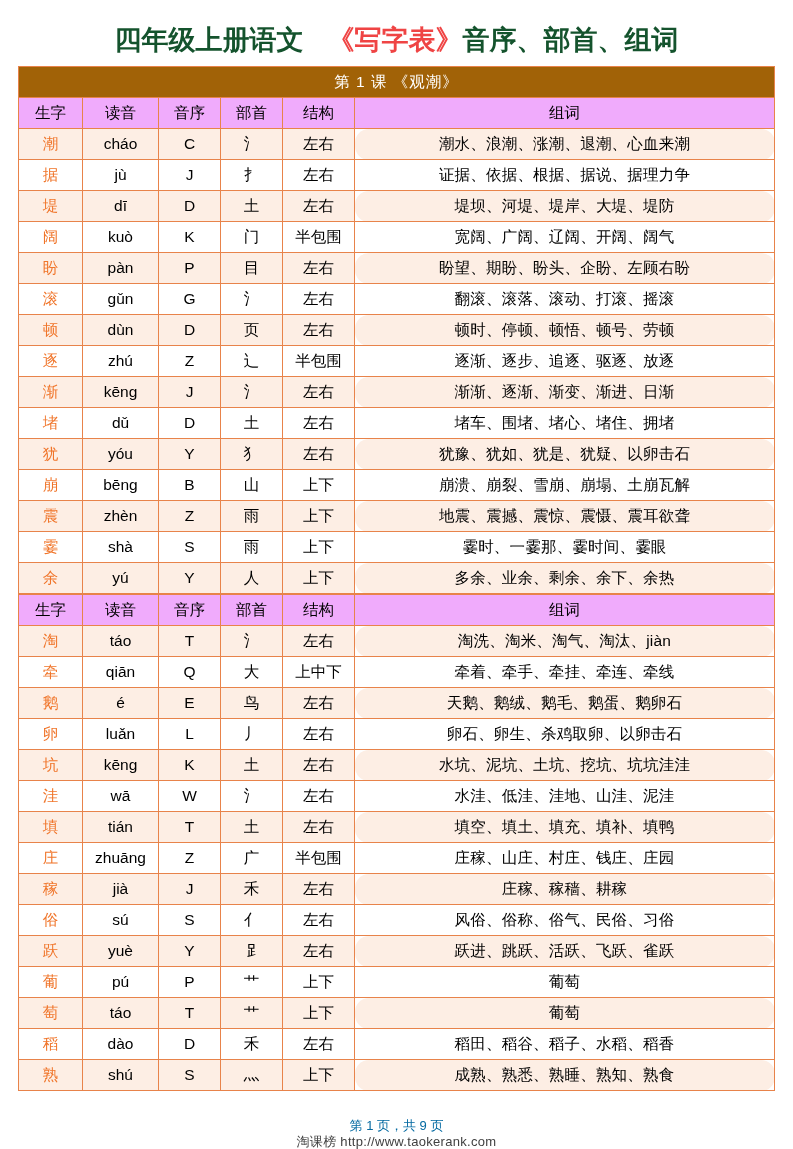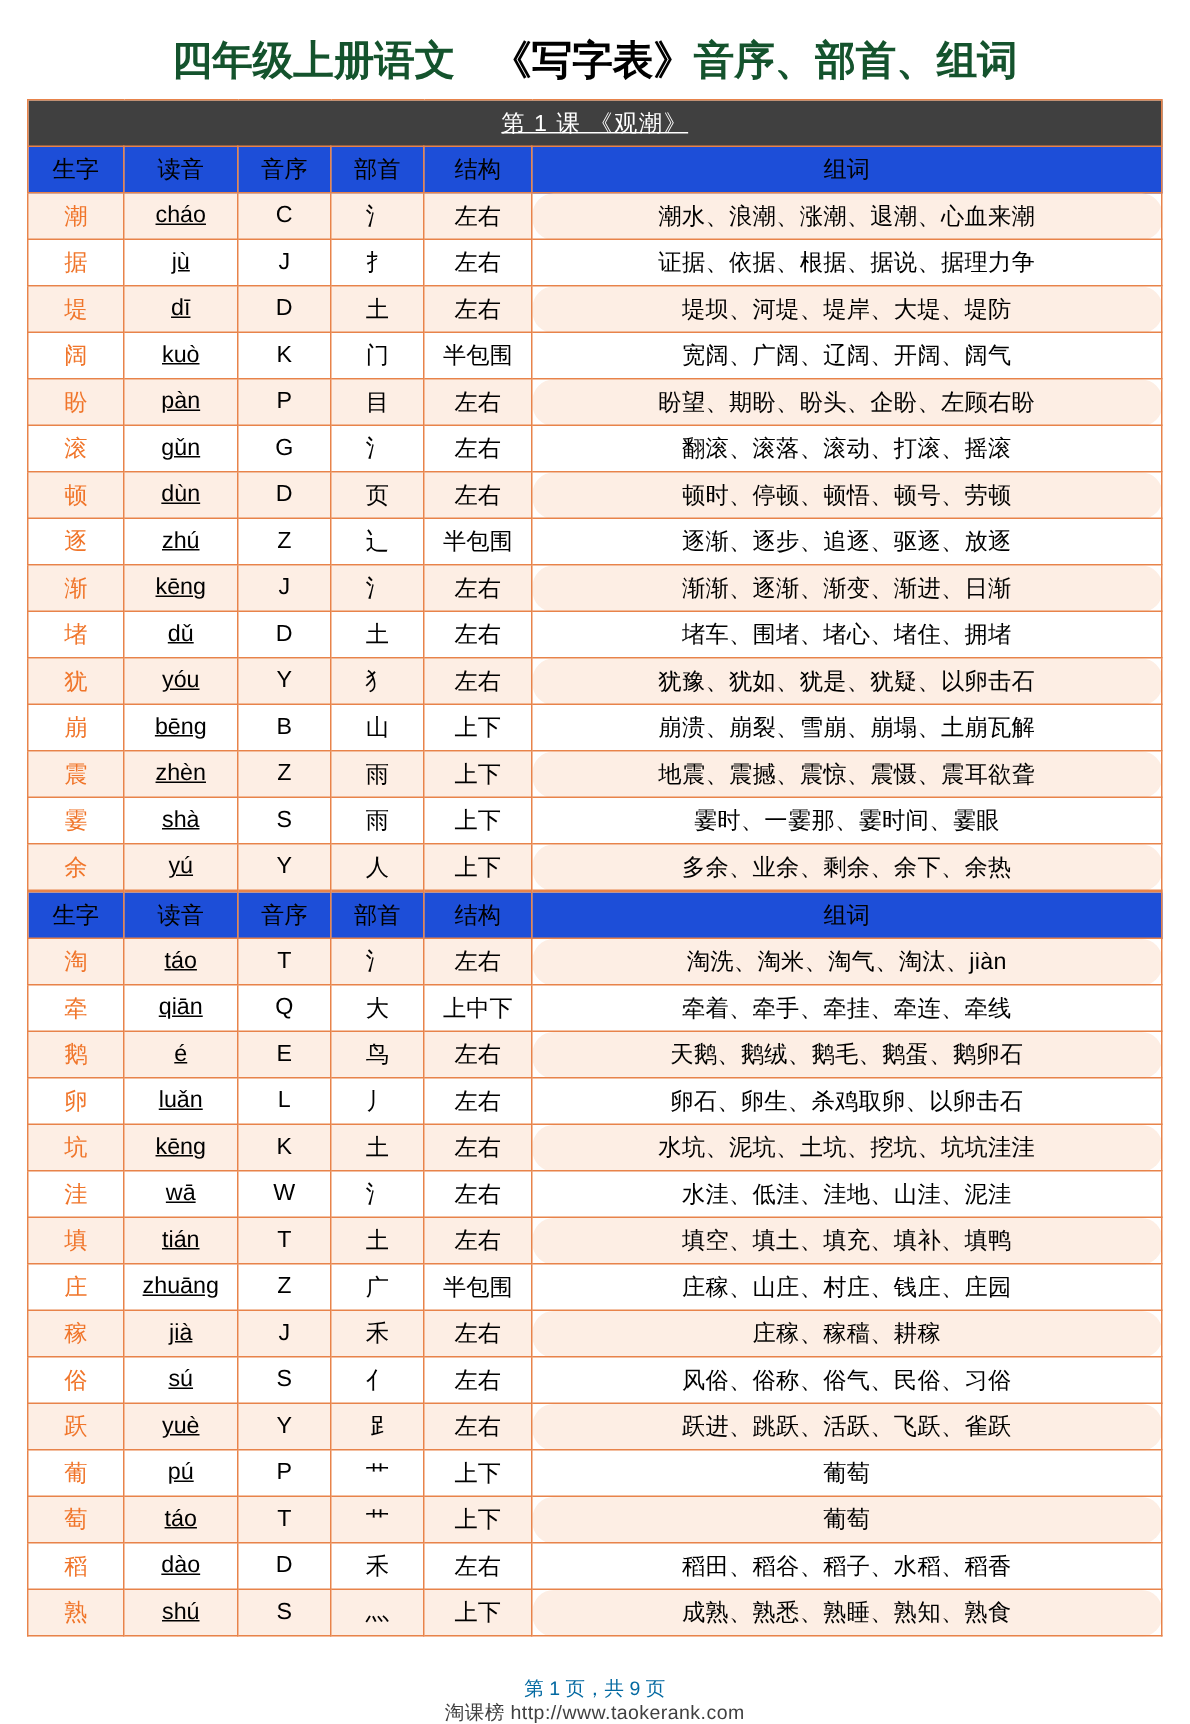--- a/index.html
+++ b/index.html
@@ -26,63 +26,62 @@
   .title {
     text-align: center;
     font-size: 27px;
     font-weight: bold;
     letter-spacing: 0px;
     white-space: nowrap;
     margin: 8px 0 10px 0;
     line-height: 1.2;
   }
   .title .t-black { color: #14532d; }
-  .title .t-red { color: #000000; margin-left: 24px; }
+  .title .t-red { color: #ef4444; margin-left: 24px; }
 
   
   table.zb {
     width: 100%;
     border-collapse: collapse;
     table-layout: fixed;
     margin-bottom: 0px;
   }
   table.zb td, table.zb th {
     border: 1px solid #e8834a;
     text-align: center;
     vertical-align: middle;
     padding: 0;
     height: 30px;
     font-size: 15.5px;
     font-weight: normal;
   }
   .lesson-head td {
-    background: #404040;
+    background: #a16207;
     color: #ffffff;
     font-weight: bold;
     font-size: 17px;
     height: 28px;
     letter-spacing: 1px;
-    text-decoration: underline;
   }
   .col-head td {
-    background: #1d4ed8;
+    background: #f0abfc;
     font-weight: bold;
     font-size: 15.5px;
     height: 27px;
     color: #000;
   }
   tr.r-odd td { background: #fdeee4; }
   tr.r-even td { background: #ffffff; }
 
   td.c-char {
     color: #f0752a;
     font-weight: bold;
     font-size: 17px;
   }
-  td.c-pinyin { font-size: 15.5px; text-decoration: underline; }
+  td.c-pinyin { font-size: 15.5px; }
   td.c-yinxu  { font-size: 15.5px; }
   td.c-bushou { font-size: 15.5px; }
   td.c-jiegou { font-size: 15.5px; }
   td.c-zuci   { font-size: 15.5px; letter-spacing: 0.2px; border-radius: 14px; }
 
   
   col.w1 { width: 64px; }
   col.w2 { width: 76px; }
   col.w3 { width: 62px; }
   col.w4 { width: 62px; }

